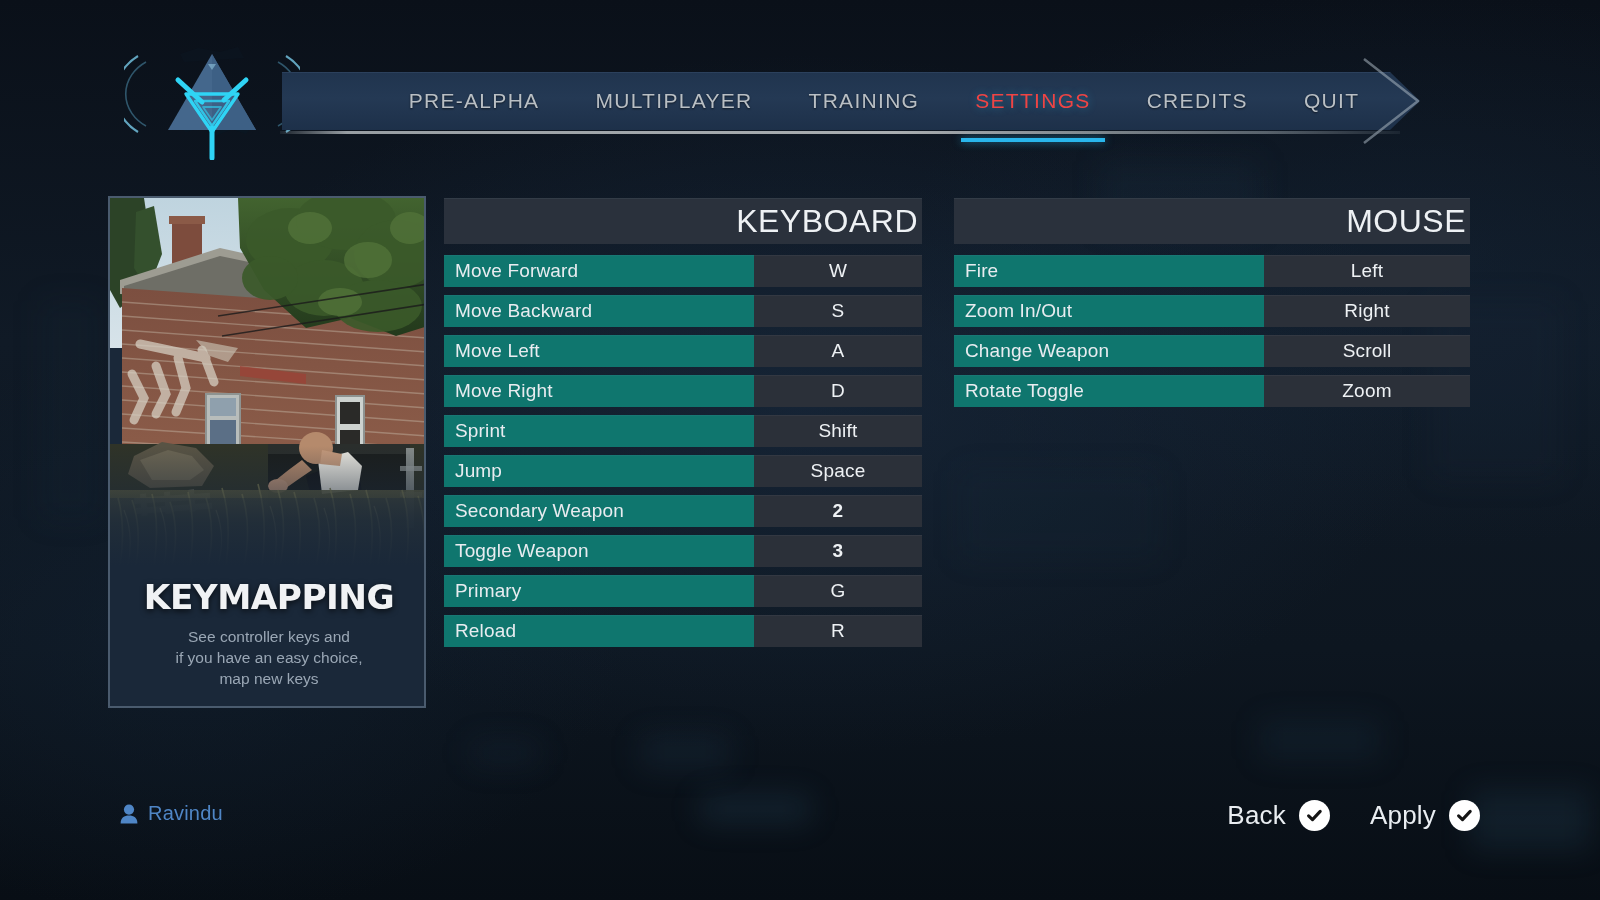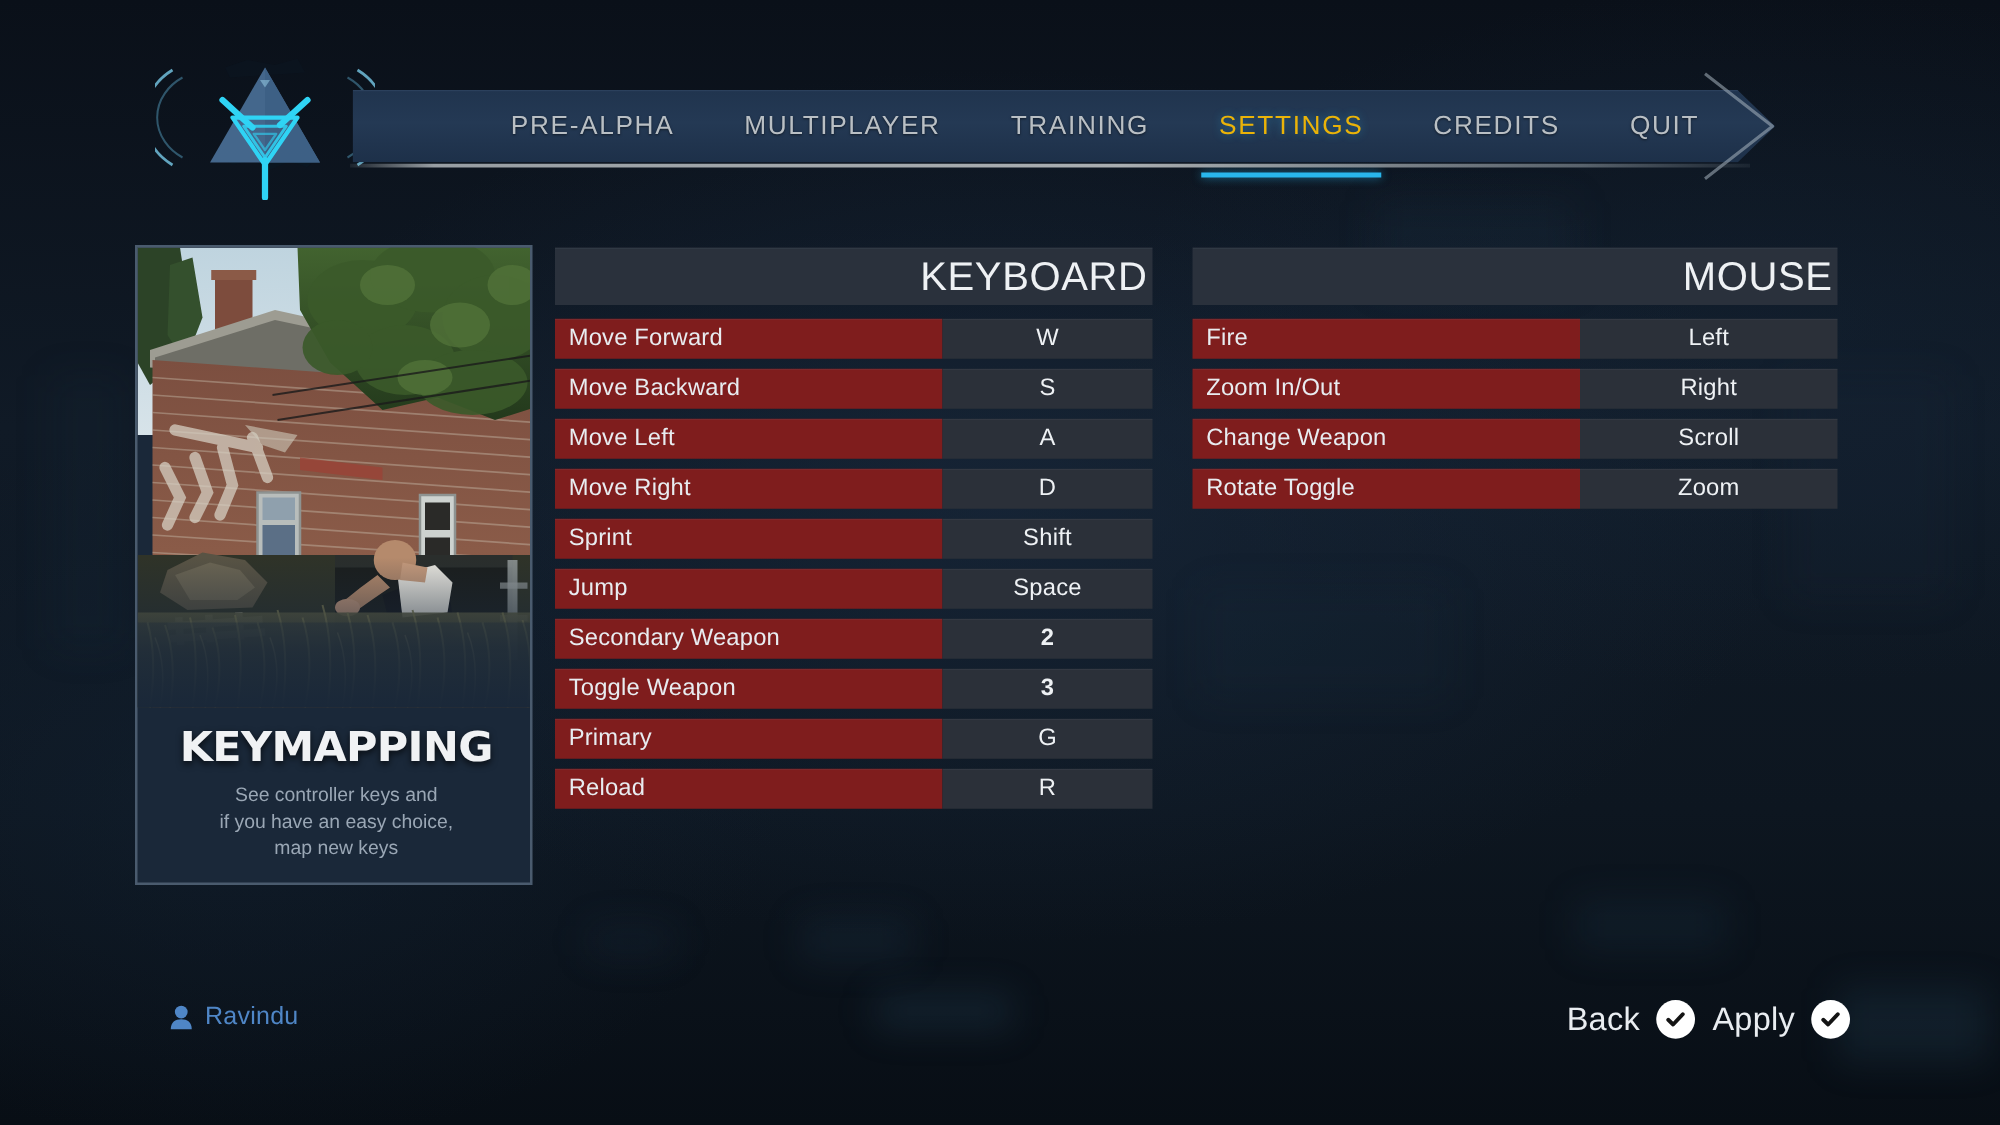--- a/index.html
+++ b/index.html
@@ -82,21 +82,21 @@
     font-size: 21px;
     letter-spacing: 1.3px;
     padding: 0 28px;
     height: 58px;
     line-height: 58px;
     cursor: pointer;
     position: relative;
     white-space: nowrap;
     text-shadow: 0 1px 2px rgba(0,0,0,0.55);
   }
-  .nav-item.active { color: #eab308; text-shadow: 0 0 8px rgba(41,182,236,0.45); }
+  .nav-item.active { color: #ef4444; text-shadow: 0 0 8px rgba(41,182,236,0.45); }
   .nav-item.active::after {
     content: "";
     position: absolute;
     left: 14px; right: 14px;
     bottom: -12px;
     height: 4px;
     background: #29b6ec;
     box-shadow: 0 0 8px rgba(41,182,236,0.6);
   }
 
@@ -177,21 +177,21 @@
   .rows { margin-top: 11px; }
 
   .row {
     display: flex;
     height: 32px;
     margin-bottom: 8px;
     align-items: stretch;
   }
   .row-label {
     flex: 0 0 310px;
-    background: #7f1d1d;
+    background: #0f766e;
     color: #e8ecf0;
     font-size: 19px;
     display: flex;
     align-items: center;
     padding-left: 11px;
     letter-spacing: 0.15px;
     box-shadow: inset 0 1px 0 rgba(110,140,175,0.10);
   }
   .row-value {
     flex: 1 1 auto;
@@ -202,39 +202,39 @@
     align-items: center;
     justify-content: center;
     letter-spacing: 0.2px;
     box-shadow: inset 0 1px 0 rgba(130,145,165,0.09);
   }
   .row-value.num { font-weight: bold; }
 
   
   #user-chip {
     position: absolute;
-    left: 136px; top: 802px;
+    left: 120px; top: 802px;
     display: flex;
     align-items: center;
     gap: 10px;
     z-index: 6;
     cursor: pointer;
   }
   #user-name {
     color: #4f86c6;
     font-size: 20px;
     letter-spacing: 0.2px;
   }
 
   #footer-actions {
     position: absolute;
     right: 120px; top: 800px;
     display: flex;
     align-items: center;
-    gap: 14px;
+    gap: 40px;
     z-index: 6;
   }
   .action-btn {
     display: flex;
     align-items: center;
     gap: 13px;
     cursor: pointer;
   }
   .action-label {
     color: #e9edf1;

